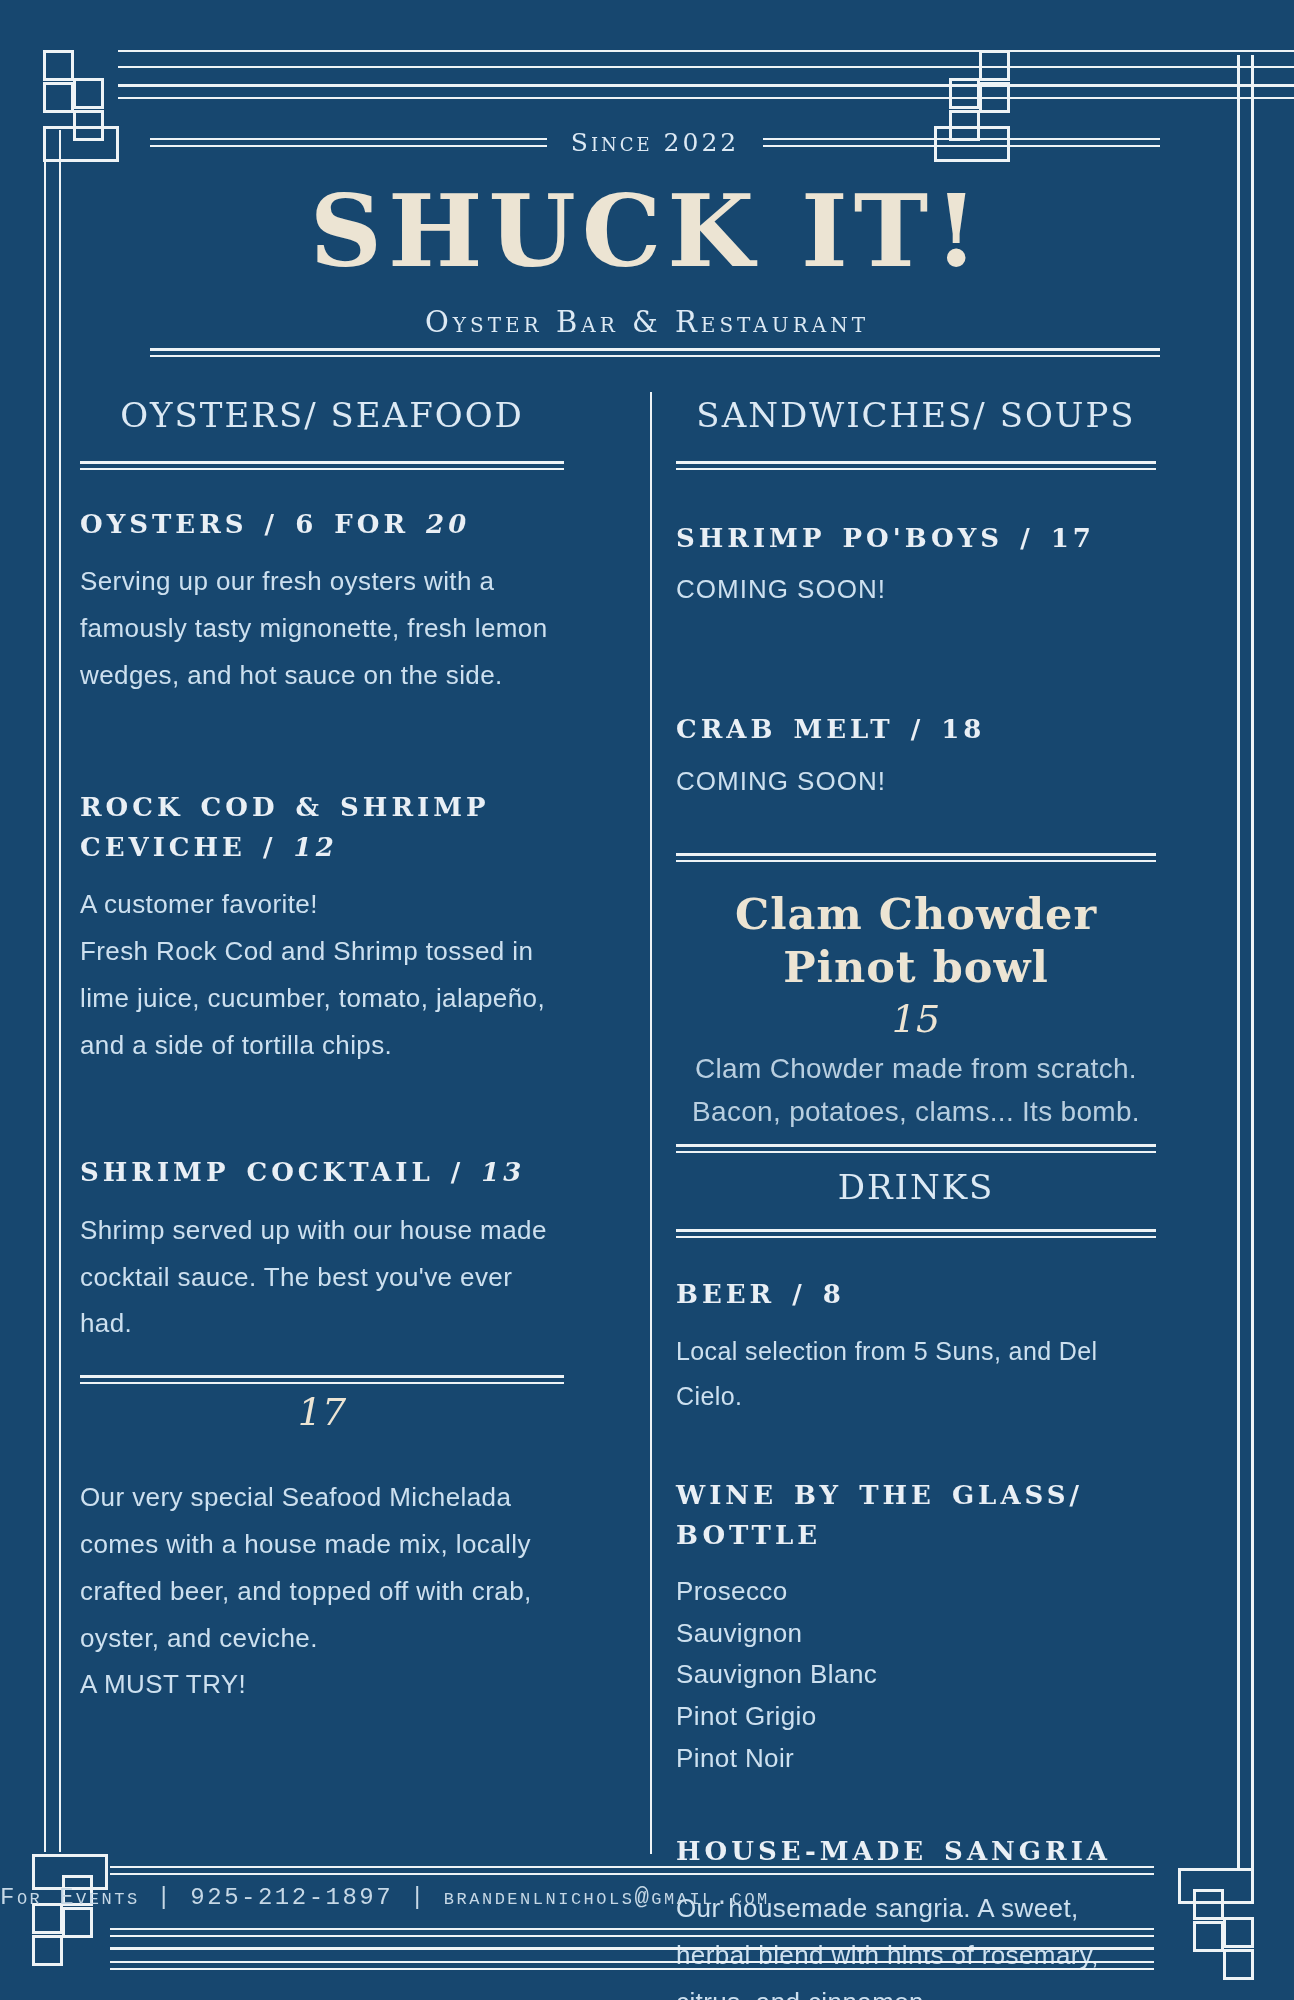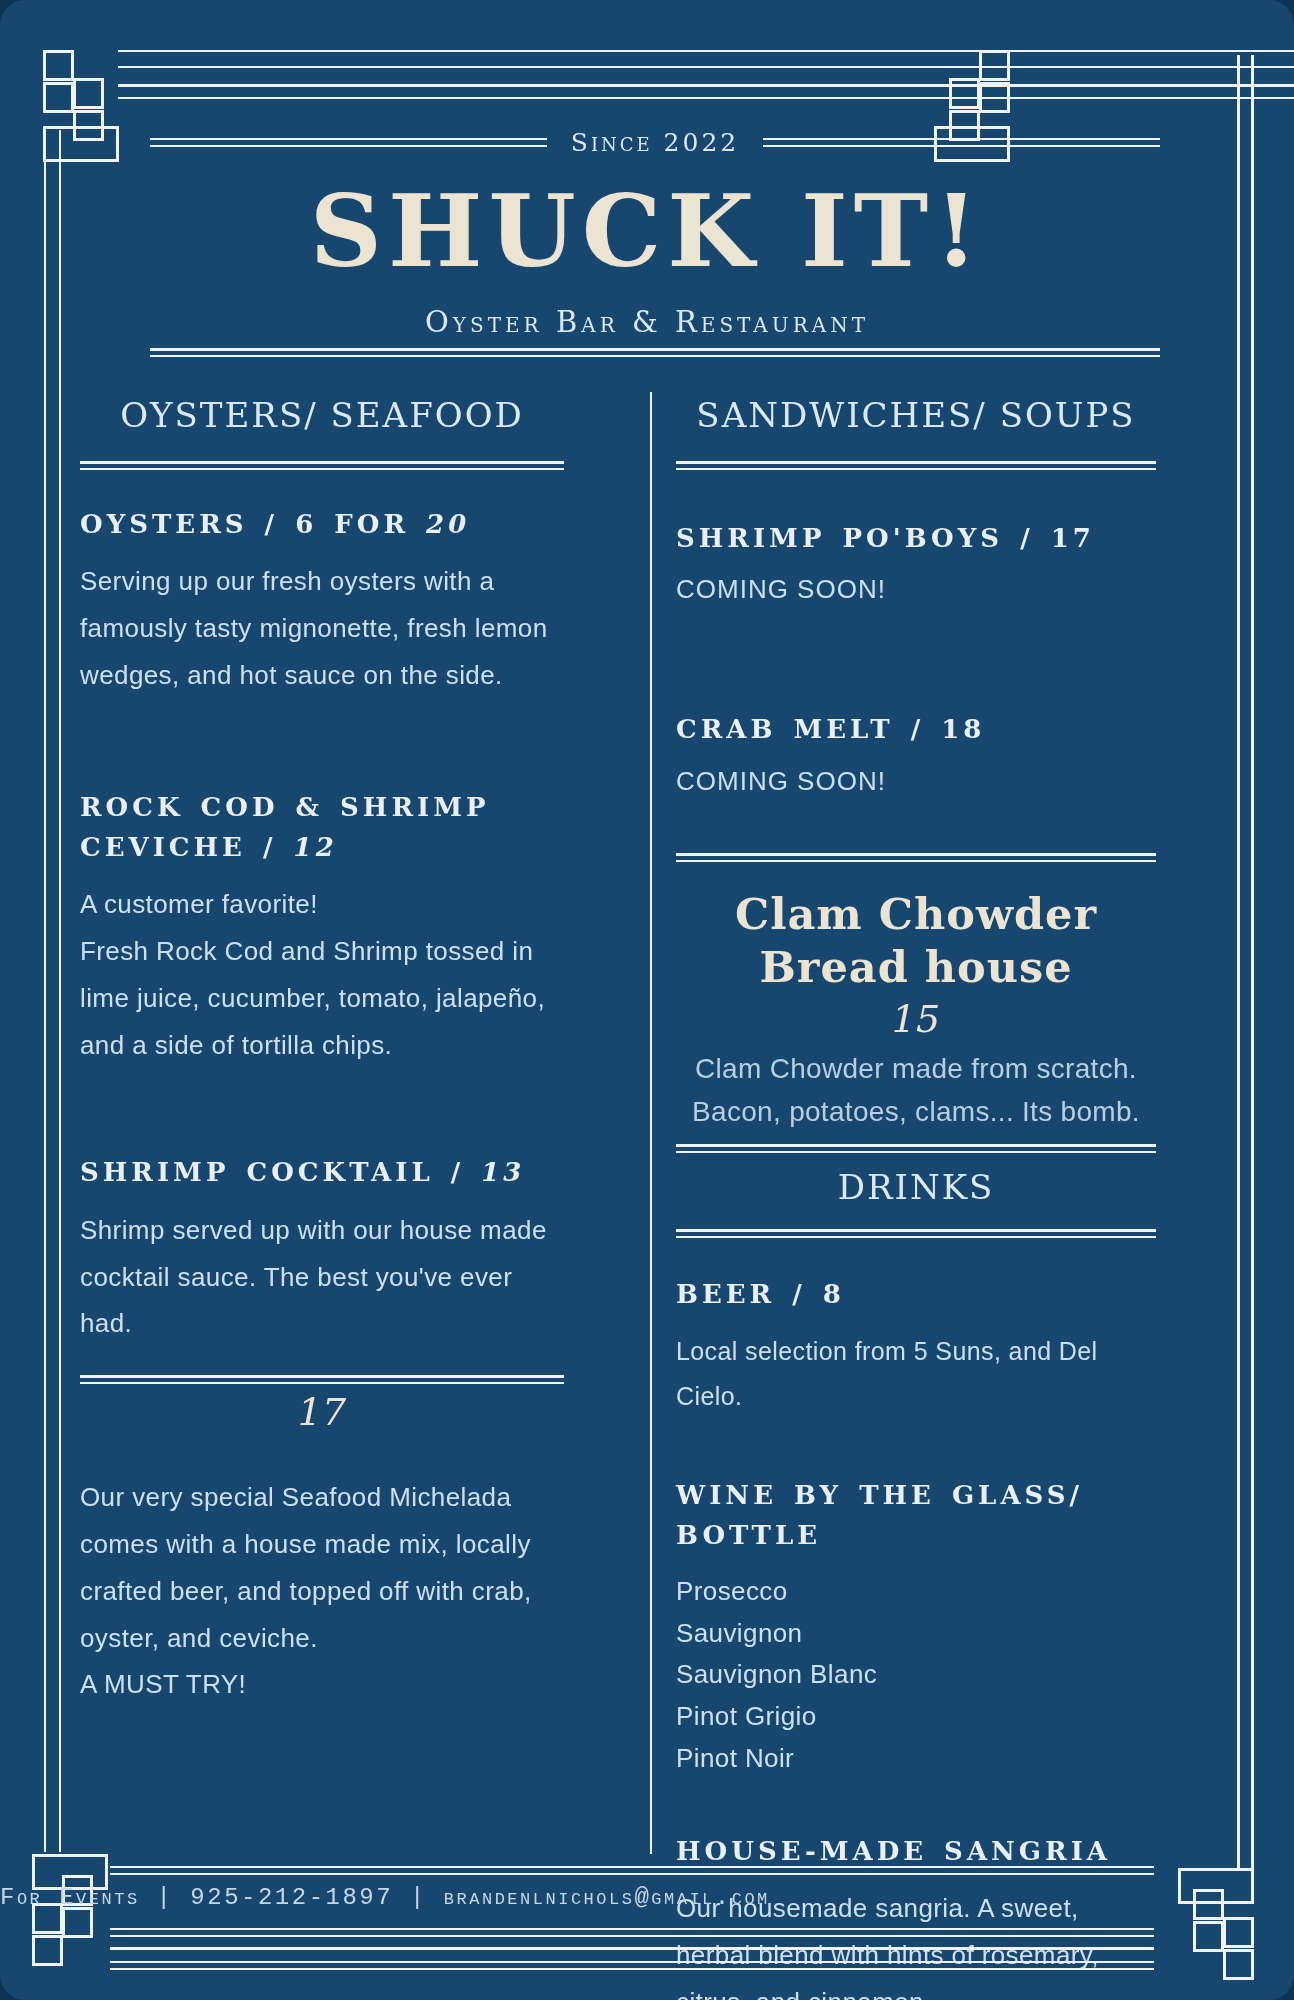--- a/index.html
+++ b/index.html
@@ -8,21 +8,21 @@
     --cream:#ece4d3;
     --pale:#dce9f4;
     --slab:#e9eff5;
     --body:#cde0ef;
     --muted:#b9cfe0;
   }
   html,body{margin:0;padding:0;background:#0e3354;}
   .page{
     position:relative;width:1294px;height:2000px;margin:0 auto;
     background:var(--bg);overflow:hidden;
-    font-family:"Liberation Sans",sans-serif;color:var(--body);border-radius:25px;
+    font-family:"Liberation Sans",sans-serif;color:var(--body);
   }
   
   .hline{position:absolute;background:var(--line);}
   .vline{position:absolute;background:var(--line);}
   .rule{height:4px;border-top:3px solid var(--line);border-bottom:2px solid var(--line);}
   .rule-thin{height:5px;border-top:2px solid var(--line);border-bottom:2px solid var(--line);}
   .corner{position:absolute;width:76px;height:112px;}
   .corner .s{position:absolute;border:3px solid var(--line);box-sizing:border-box;}
   .sA{left:0;top:0;width:31px;height:31px;}
   .sB{left:0;top:32px;width:31px;height:31px;}
@@ -179,21 +179,21 @@
 
     <p class="item-name" style="margin-top:48px;">SHRIMP PO'BOYS / 17</p>
     <p class="coming">COMING SOON!</p>
 
     <p class="item-name" style="margin-top:104px;">CRAB MELT / 18</p>
     <p class="coming">COMING SOON!</p>
 
     <div class="rule" style="margin-top:56px;"></div>
 
     <p class="feature-title" style="margin-top:26px;">Clam Chowder</p>
-    <p class="feature-title">Bread house</p>
+    <p class="feature-title">Pinot bowl</p>
     <p class="feature-price" style="margin-top:2px;">15</p>
     <p class="chow-desc" style="margin-top:8px;">Clam Chowder made from scratch.</p>
     <p class="chow-desc" style="margin-top:2px;">Bacon, potatoes, clams... Its bomb.</p>
 
     <div class="rule" style="margin-top:12px;"></div>
 
     <h2 class="section-head" style="margin-top:14px;margin-bottom:22px;">DRINKS</h2>
     <div class="rule"></div>
 
     <p class="item-name" style="margin-top:36px;">BEER / 8</p>

